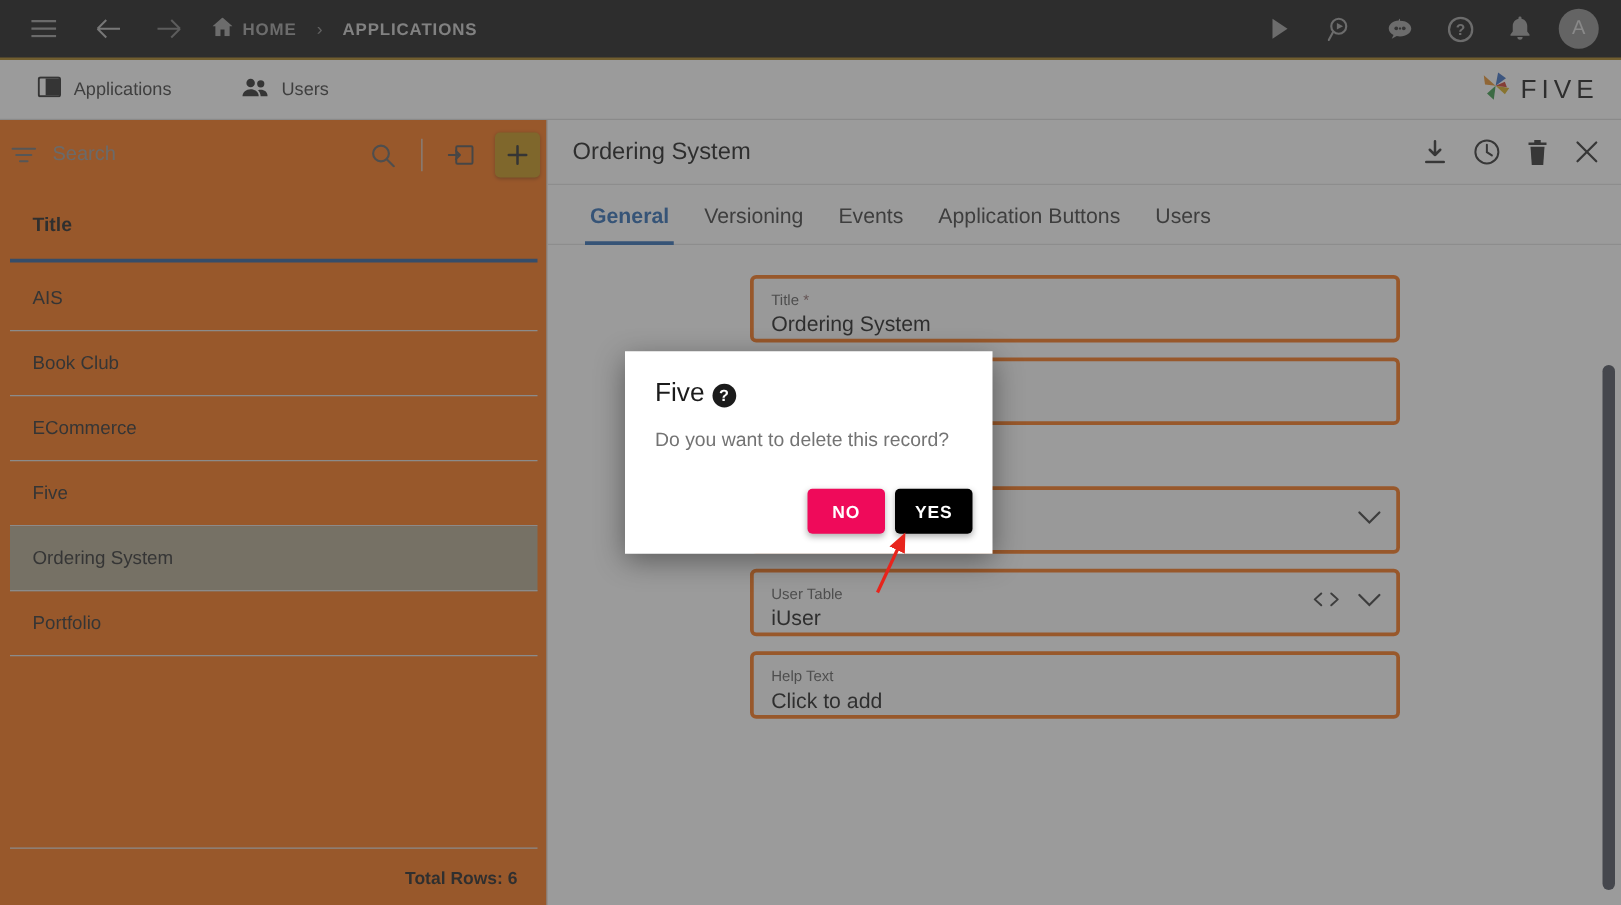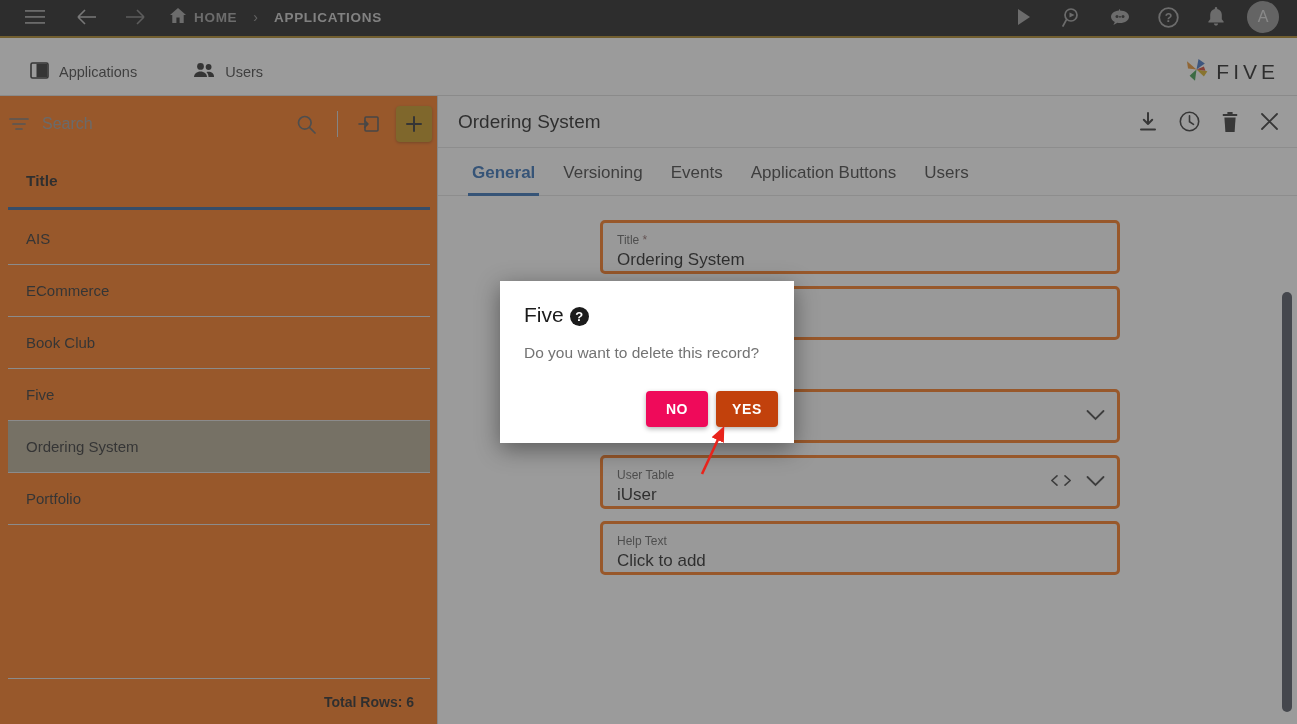--- a/index.html
+++ b/index.html
@@ -6,24 +6,24 @@
   html, body {
     width: 1297px; height: 724px;
     font-family: "Liberation Sans", sans-serif;
     overflow: hidden;
     background: #fff;
   }
   #app { position: relative; width: 1297px; height: 724px; }
 
   
   .topbar {
-    position: absolute; top: 0; left: 0; width: 1297px; height: 38px;
+    position: absolute; top: 0; left: 0; width: 1297px; height: 48px;
     background: #1b1b1b;
     border-bottom: 2px solid #a8801f;
-    display: flex; align-items: flex-start;
+    display: flex; align-items: center;
   }
   .tb-left { display: flex; align-items: center; gap: 0; padding-left: 18px; }
   .tb-icon {
     width: 34px; height: 34px; display: flex; align-items: center;
     justify-content: center; color: #9a9a9a; cursor: pointer;
   }
   .tb-icon svg { display: block; }
   .crumbs { display: flex; align-items: center; margin-left: 18px; }
   .crumb {
     color: #9d9d9d; font-size: 13.5px; letter-spacing: .7px;
@@ -183,21 +183,21 @@
   .modal-btns {
     position: absolute; right: 16px; bottom: 16px; display: flex; gap: 8px;
   }
   .mbtn {
     width: 62px; height: 36px; border: none; border-radius: 4px;
     color: #fff; font-size: 14px; font-weight: bold; letter-spacing: .6px;
     cursor: pointer; font-family: "Liberation Sans", sans-serif;
     box-shadow: 0 2px 5px rgba(0,0,0,.3);
   }
   .mbtn.no { background: #ef0a5a; }
-  .mbtn.yes { background: #c2410c; }
+  .mbtn.yes { background: #000000; }
 
   .arrow-anno { position: absolute; left: 686px; top: 424px; pointer-events: none; }
 </style>
 </head>
 <body>
 
 <div id="app">
 
   <div class="topbar">
     <div class="tb-left">
@@ -335,24 +335,24 @@
       </span>
     </div>
 
     <div class="list-head">Title</div>
 
     <div class="list">
       <div class="row">
           <span>AIS</span>
         </div>
       <div class="row">
+          <span>Book Club</span>
+        </div>
+      <div class="row">
           <span>ECommerce</span>
-        </div>
-      <div class="row">
-          <span>Book Club</span>
         </div>
       <div class="row">
           <span>Five</span>
         </div>
       <div class="row sel">
           <span>Ordering System</span>
         </div>
       <div class="row">
           <span>Portfolio</span>
         </div>

